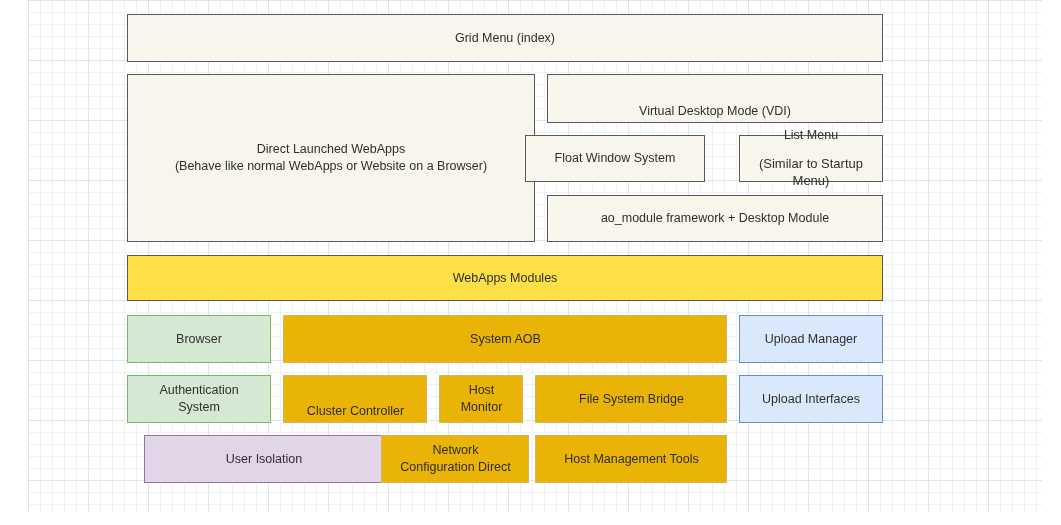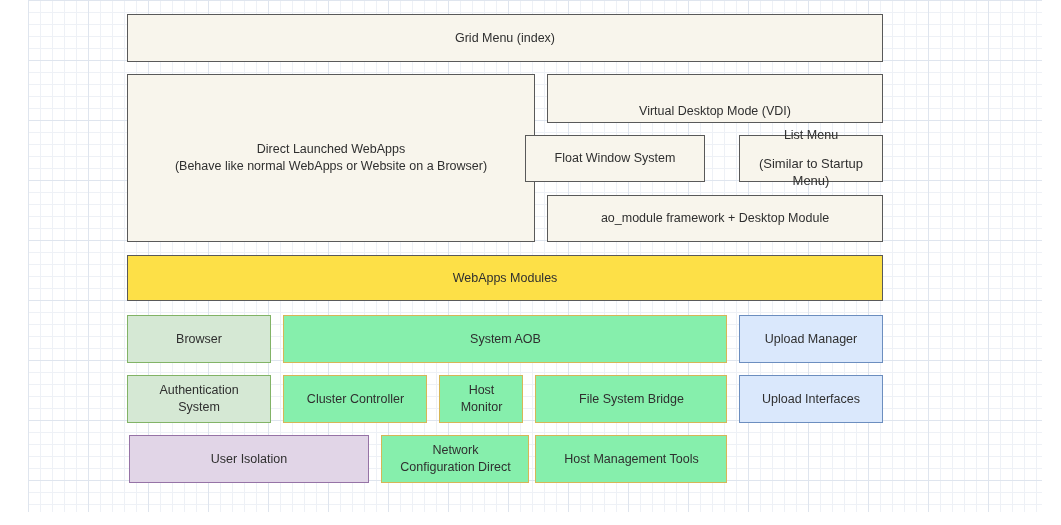--- a/index.html
+++ b/index.html
@@ -43,21 +43,21 @@
     font-size: 12.5px;
     line-height: 1.35;
     padding: 2px 8px;
   }
   .box-label {
     white-space: pre-line;
   }
   .plain  { background: #f8f5ec; border-color: #595959; }
   .gray   { background: #fde047; border-color: #595959; }
   .green  { background: #d5e8d4; border-color: #82b366; }
-  .yellow { background: #86efac; border-color: #d6b656; padding-left: 9px; }
+  .yellow { background: #eab308; border-color: #d6b656; padding-left: 9px; }
   .blue   { background: #dae8fc; border-color: #6c8ebf; padding-left: 8px; }
   .purple { background: #e1d5e7; border-color: #9673a6; }
   .subtitle {
     font-size: 13px;
     line-height: 1.3;
   }
 </style>
 </head>
 <body>
 
@@ -105,38 +105,38 @@
 
   <div class="box blue" style="left:739px; top:315px; width:144px; height:48px;">
     <span class="box-label">Upload Manager</span>
   </div>
 
   <div class="box green" style="left:127px; top:375px; width:144px; height:48px;">
     <span class="box-label">Authentication
 System</span>
   </div>
 
-  <div class="box yellow" style="left:283px; top:375px; width:144px; height:48px;">
+  <div class="box yellow" style="left:283px; top:375px; width:144px; height:48px;justify-content:flex-end;">
     <span class="box-label">Cluster Controller</span>
   </div>
 
   <div class="box yellow" style="left:439px; top:375px; width:84px; height:48px;">
     <span class="box-label">Host
 Monitor</span>
   </div>
 
   <div class="box yellow" style="left:535px; top:375px; width:192px; height:48px;">
     <span class="box-label">File System Bridge</span>
   </div>
 
   <div class="box blue" style="left:739px; top:375px; width:144px; height:48px;">
     <span class="box-label">Upload Interfaces</span>
   </div>
 
-  <div class="box purple" style="left:129px; top:435px; width:240px; height:48px;text-align:center;">
+  <div class="box purple" style="left:144px; top:435px; width:240px; height:48px;text-align:center;">
     <span class="box-label">User Isolation</span>
   </div>
 
   <div class="box yellow" style="left:381px; top:435px; width:148px; height:48px;">
     <span class="box-label">Network
 Configuration Direct</span>
   </div>
 
   <div class="box yellow" style="left:535px; top:435px; width:192px; height:48px;text-align:center;">
     <span class="box-label">Host Management Tools</span>

